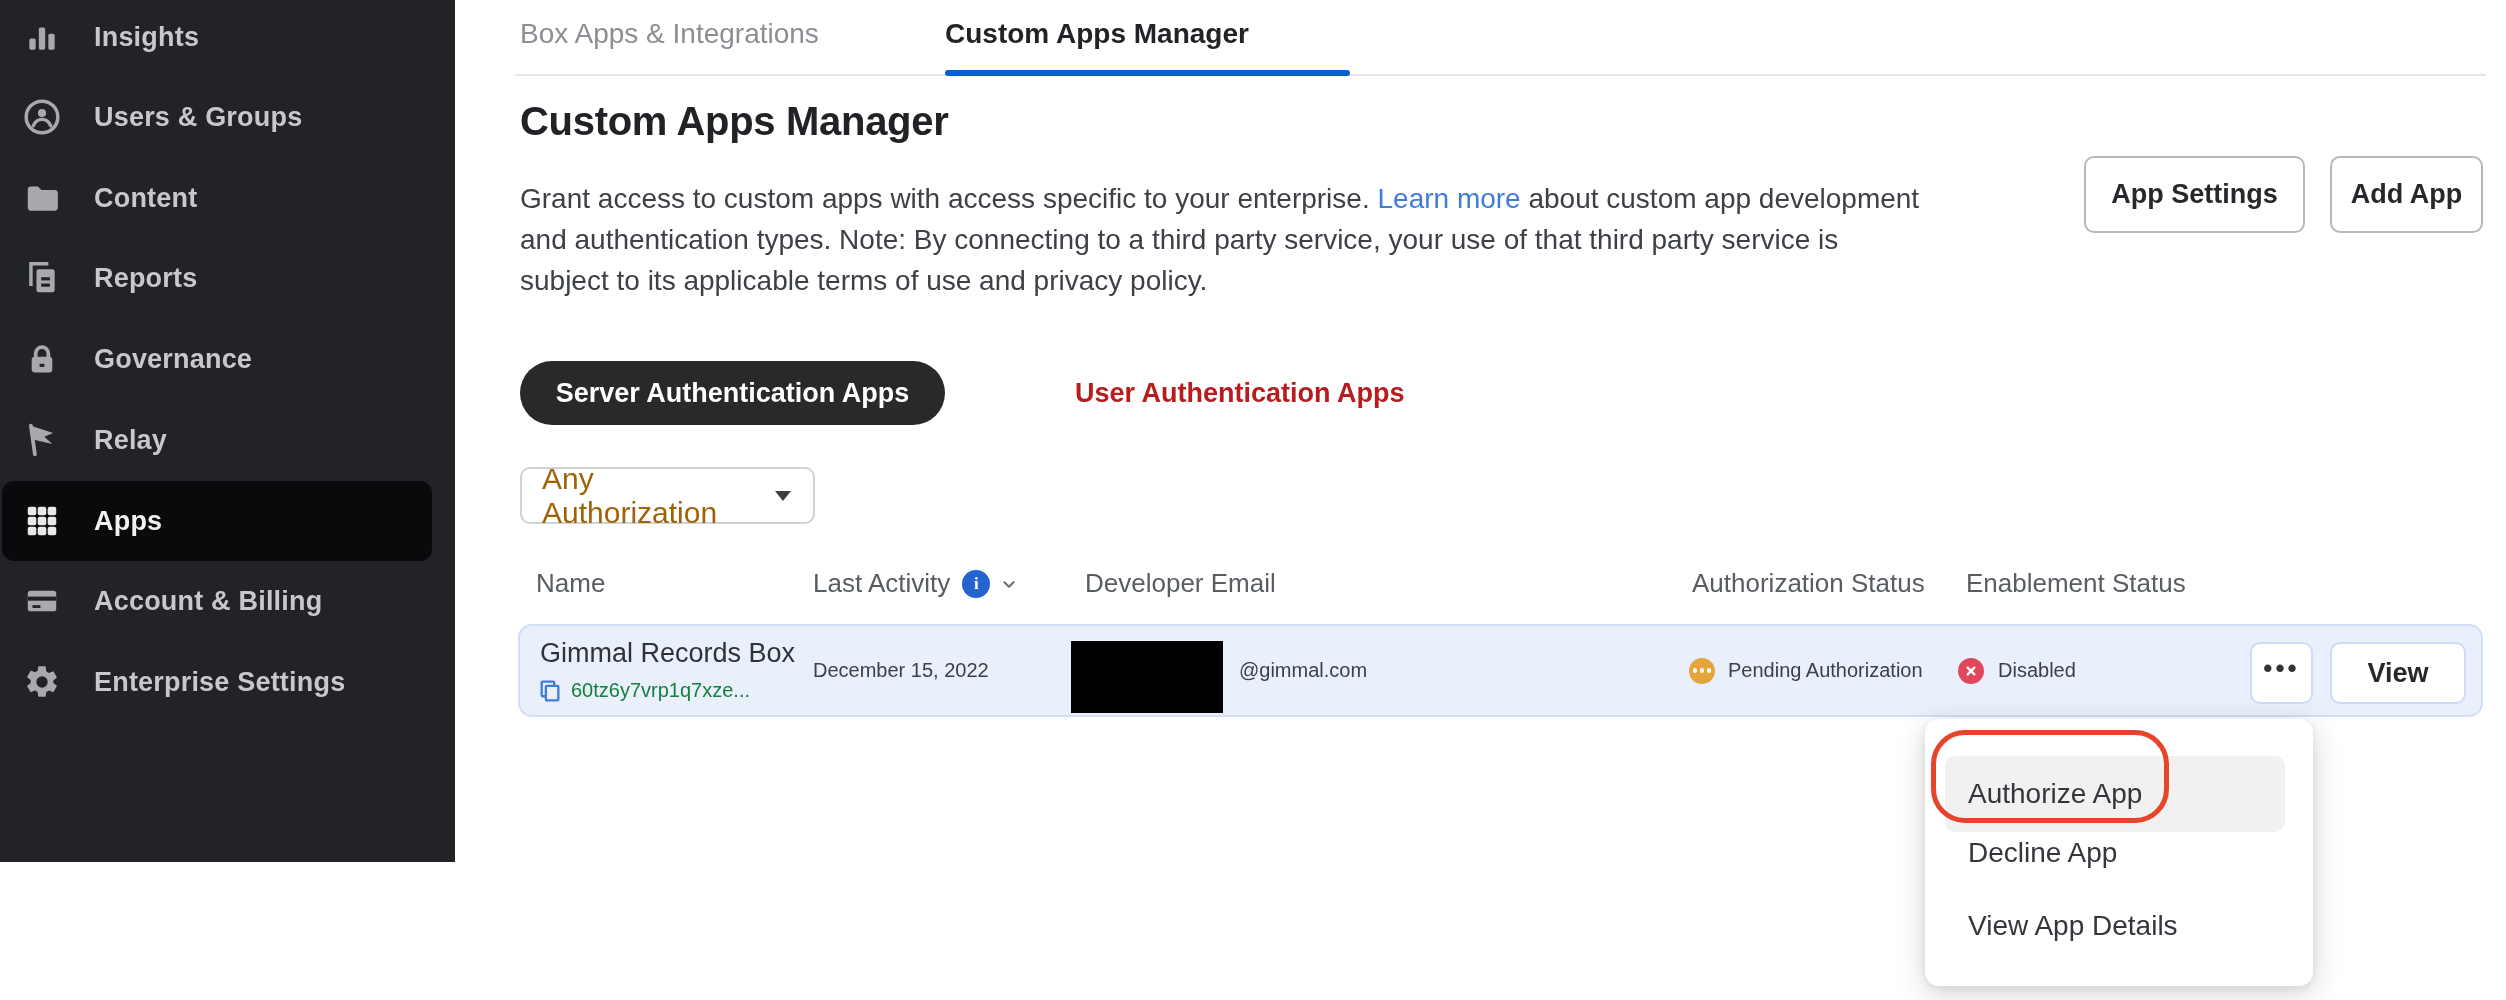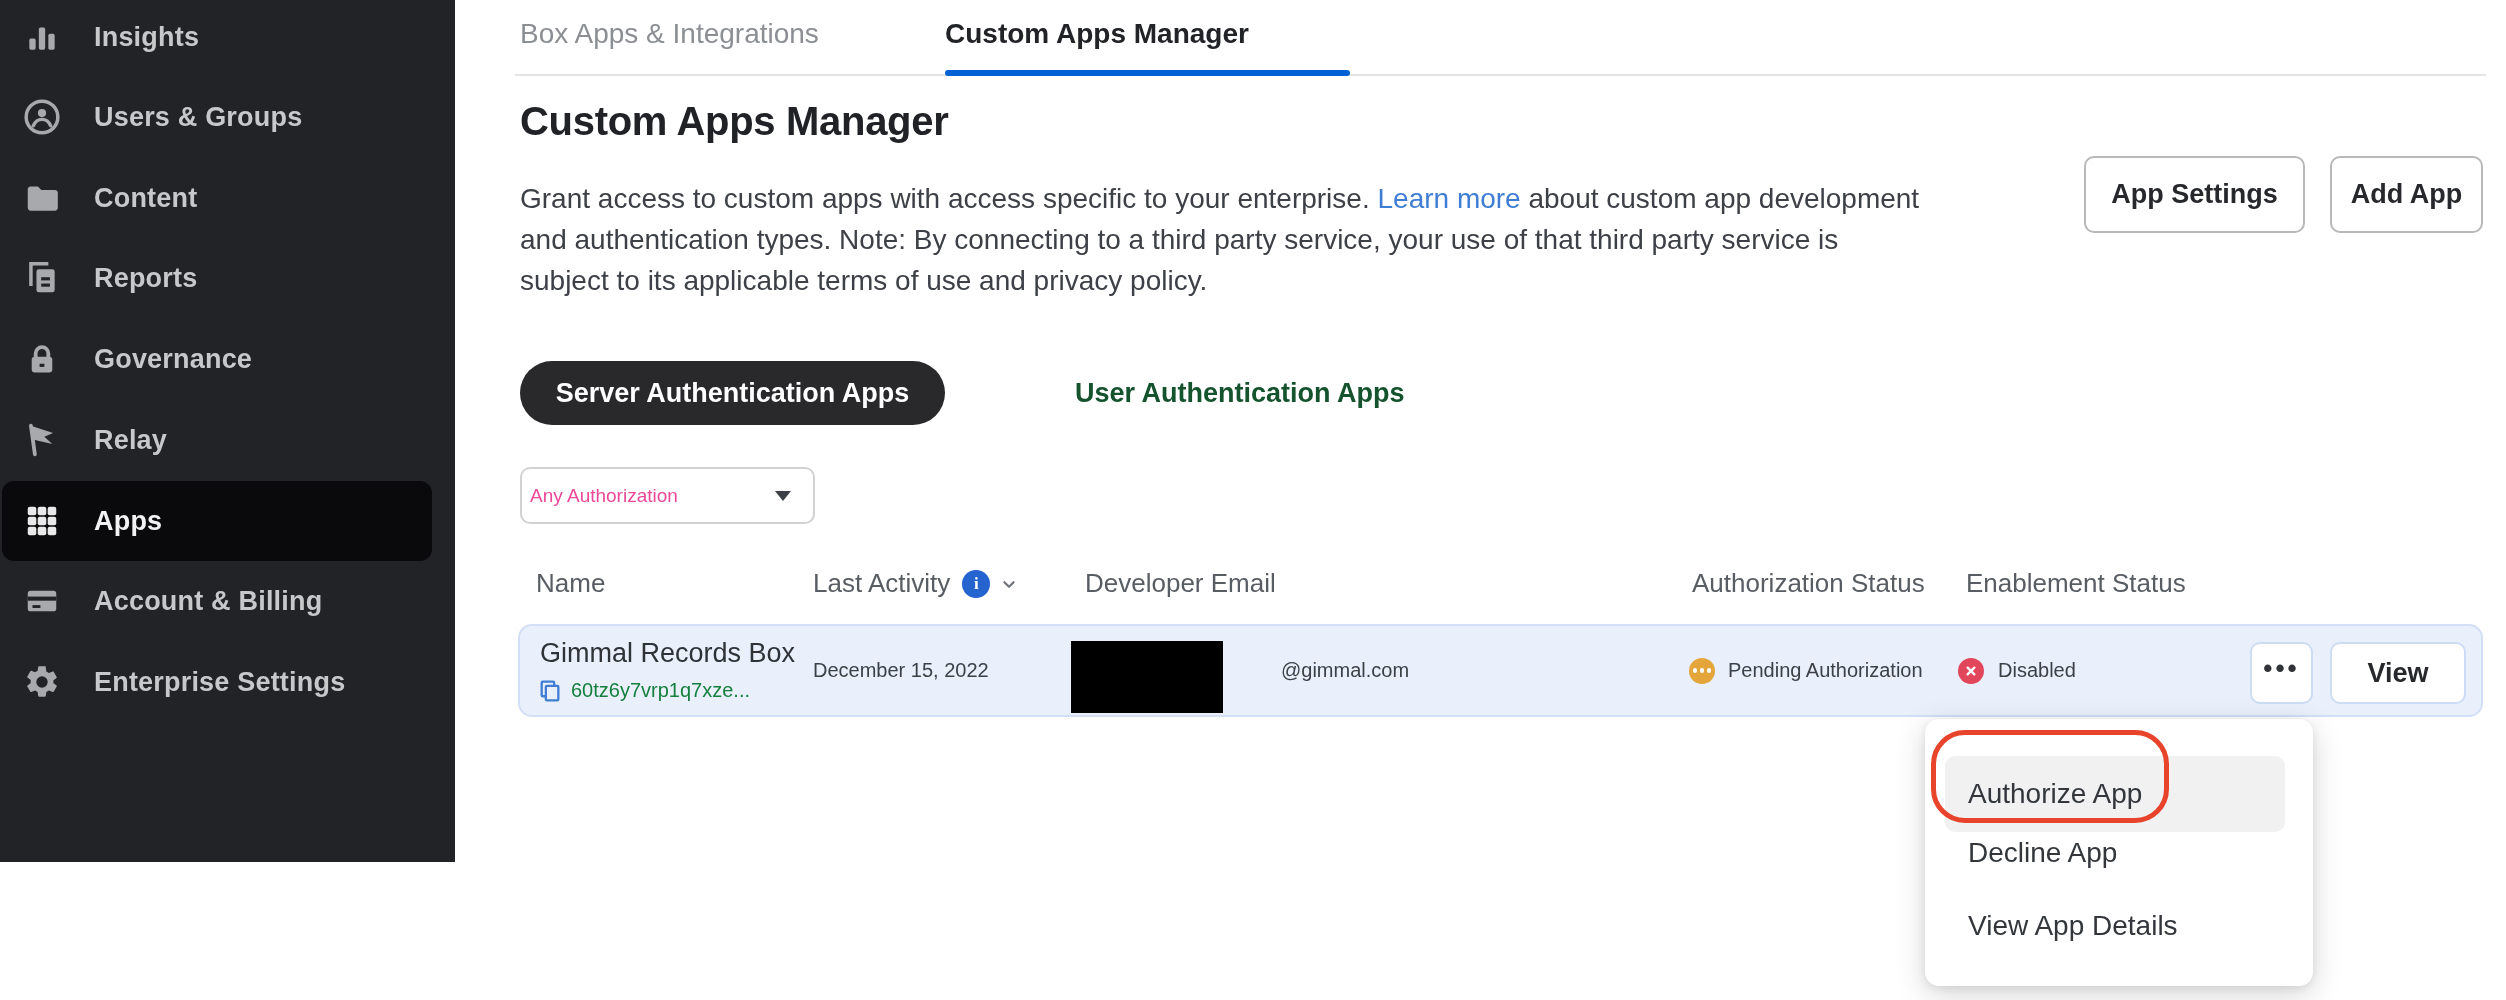--- a/index.html
+++ b/index.html
@@ -27,26 +27,26 @@
   .desc{position:absolute;left:520px;top:178px;font-size:28px;line-height:41px;color:#3d4147;}
   .desc a{color:#3f7ed4;text-decoration:none;cursor:pointer;}
   .btn{position:absolute;top:156px;height:77px;background:#fff;border:2px solid #b7b8ba;border-radius:10px;
        display:flex;align-items:center;justify-content:center;font-size:27px;font-weight:700;color:#26282c;
        box-sizing:border-box;cursor:pointer;}
 
   
   .pill-active{position:absolute;left:520px;top:361px;width:425px;height:64px;background:#29292c;border-radius:33px;
        display:flex;align-items:center;justify-content:center;color:#ffffff;font-size:27px;font-weight:700;cursor:pointer;}
   .pill-inactive{position:absolute;left:1075px;top:361px;height:64px;display:flex;align-items:center;
-       color:#14532d;font-size:27px;font-weight:700;cursor:pointer;}
+       color:#b91c1c;font-size:27px;font-weight:700;cursor:pointer;}
 
   
   .filter{position:absolute;left:520px;top:467px;width:295px;height:57px;border:2px solid #d1d2d3;border-radius:10px;
        box-sizing:border-box;display:flex;align-items:center;background:#fff;cursor:pointer;}
-  .filter-label{margin-left:8px;font-size:19px;color:#ec4899;}
+  .filter-label{margin-left:20px;font-size:30px;color:#a16207;}
   .caret-down{margin-left:auto;margin-right:22px;width:0;height:0;border-left:8px solid transparent;
        border-right:8px solid transparent;border-top:10px solid #3c4046;}
 
   
   .th{position:absolute;top:568px;font-size:26px;color:#585d64;white-space:nowrap;display:flex;align-items:center;}
   .info-dot{width:28px;height:28px;border-radius:50%;background:#2563cf;color:#fff;display:flex;align-items:center;
        justify-content:center;font-size:17px;font-weight:700;margin-left:12px;flex:none;font-family:"Liberation Serif",serif;}
   .row{position:absolute;left:518px;top:624px;width:1965px;height:93px;background:#e9f0fb;border:2px solid #d2dff6;
        border-radius:14px;box-sizing:border-box;}
   .cell-flex{position:absolute;top:624px;height:93px;display:flex;align-items:center;}
@@ -237,21 +237,21 @@
         </svg>
     </span>
     <span class="app-id-text">60tz6y7vrp1q7xze...</span>
   </div>
 
   <div class="cell-flex" style="left:813px">
     <span class="status-text">December 15, 2022</span>
   </div>
 
   <div class="redaction"></div>
-  <div class="cell-flex" style="left:1281px">
+  <div class="cell-flex" style="left:1239px">
     <span class="status-text">@gimmal.com</span>
   </div>
 
   <div class="cell-flex" style="left:1689px;gap:13px">
     <span class="status-dot dot-yellow">
         <i></i>
         <i></i>
         <i></i>
       </span>
     <span class="status-text clip">Pending Authorization</span>

